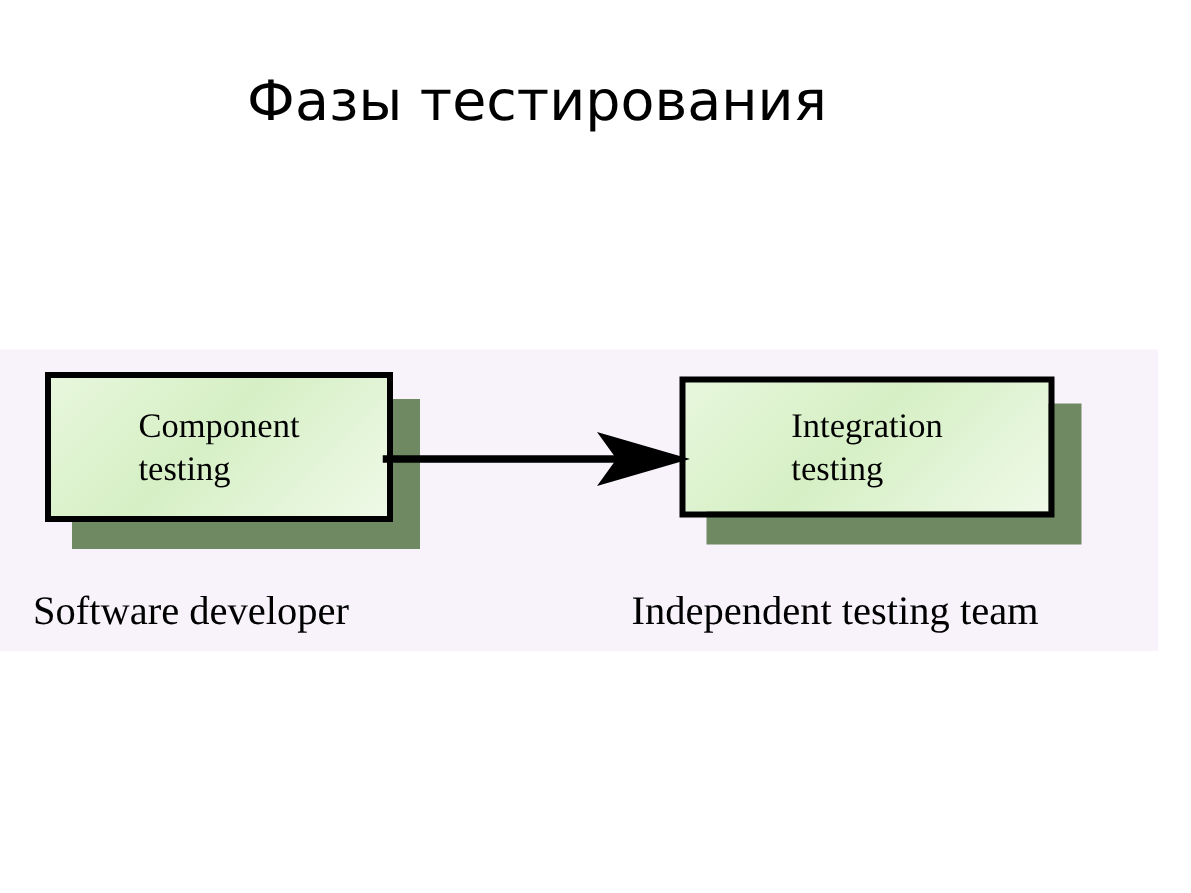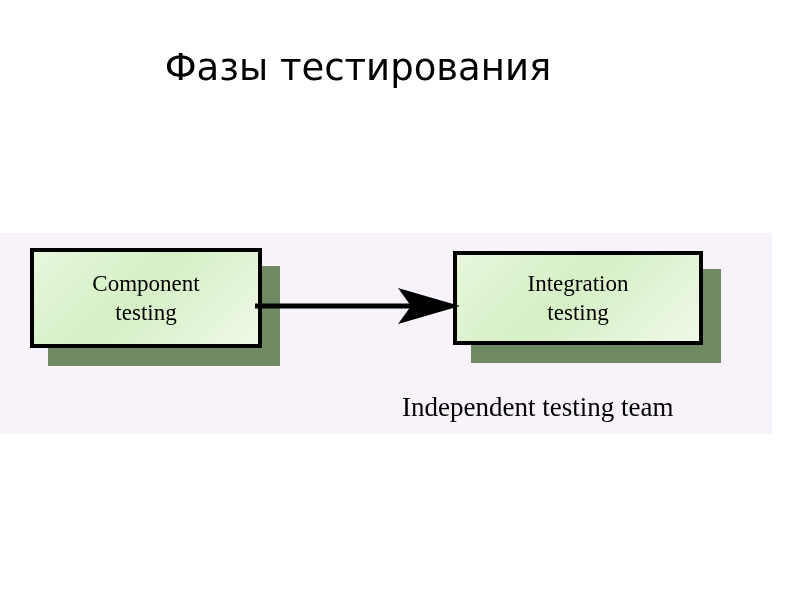--- a/index.html
+++ b/index.html
@@ -55,21 +55,21 @@
     box-sizing: border-box;
     display: flex;
     align-items: center;
     justify-content: center;
   }
   .node-label {
     font-family: "Liberation Serif", "DejaVu Serif", serif;
     font-size: 23px;
     line-height: 1.28;
     color: #000000;
-    text-align: center;
+    text-align: left;
     white-space: pre-line;
     padding: 0 6px;
   }
 
   
   #node-component .node-shadow { left: 18px; top: 18px; width: 232px; height: 100px; }
   #node-component .node-box    { left: 0px;  top: 0px;  width: 232px; height: 100px; }
   #node-component { left: 30px; top: 248px; width: 268px; height: 124px; }
 
   
@@ -121,16 +121,17 @@
     </div>
   </div>
 
   <div class="connector" style="top:53px; left:255px;">
     <svg width="210" height="40" viewBox="0 0 210 40">
       <line x1="0" y1="20" x2="168" y2="20" stroke="#000000" stroke-width="5"></line>
       <path d="M 143 2 L 205 20 L 143 38 L 156 20 Z" fill="#000000"></path>
     </svg>
   </div>
 
+  <div class="role-caption" id="role-left" style="top:159px; left:22px;">Software developer</div>
 
-  <div class="role-caption" id="role-right" style="top:159px; left:402px;">Independent testing team</div>
+  <div class="role-caption" id="role-right" style="top:159px; left:421px;">Independent testing team</div>
 
 </div>
 
 </body></html>

